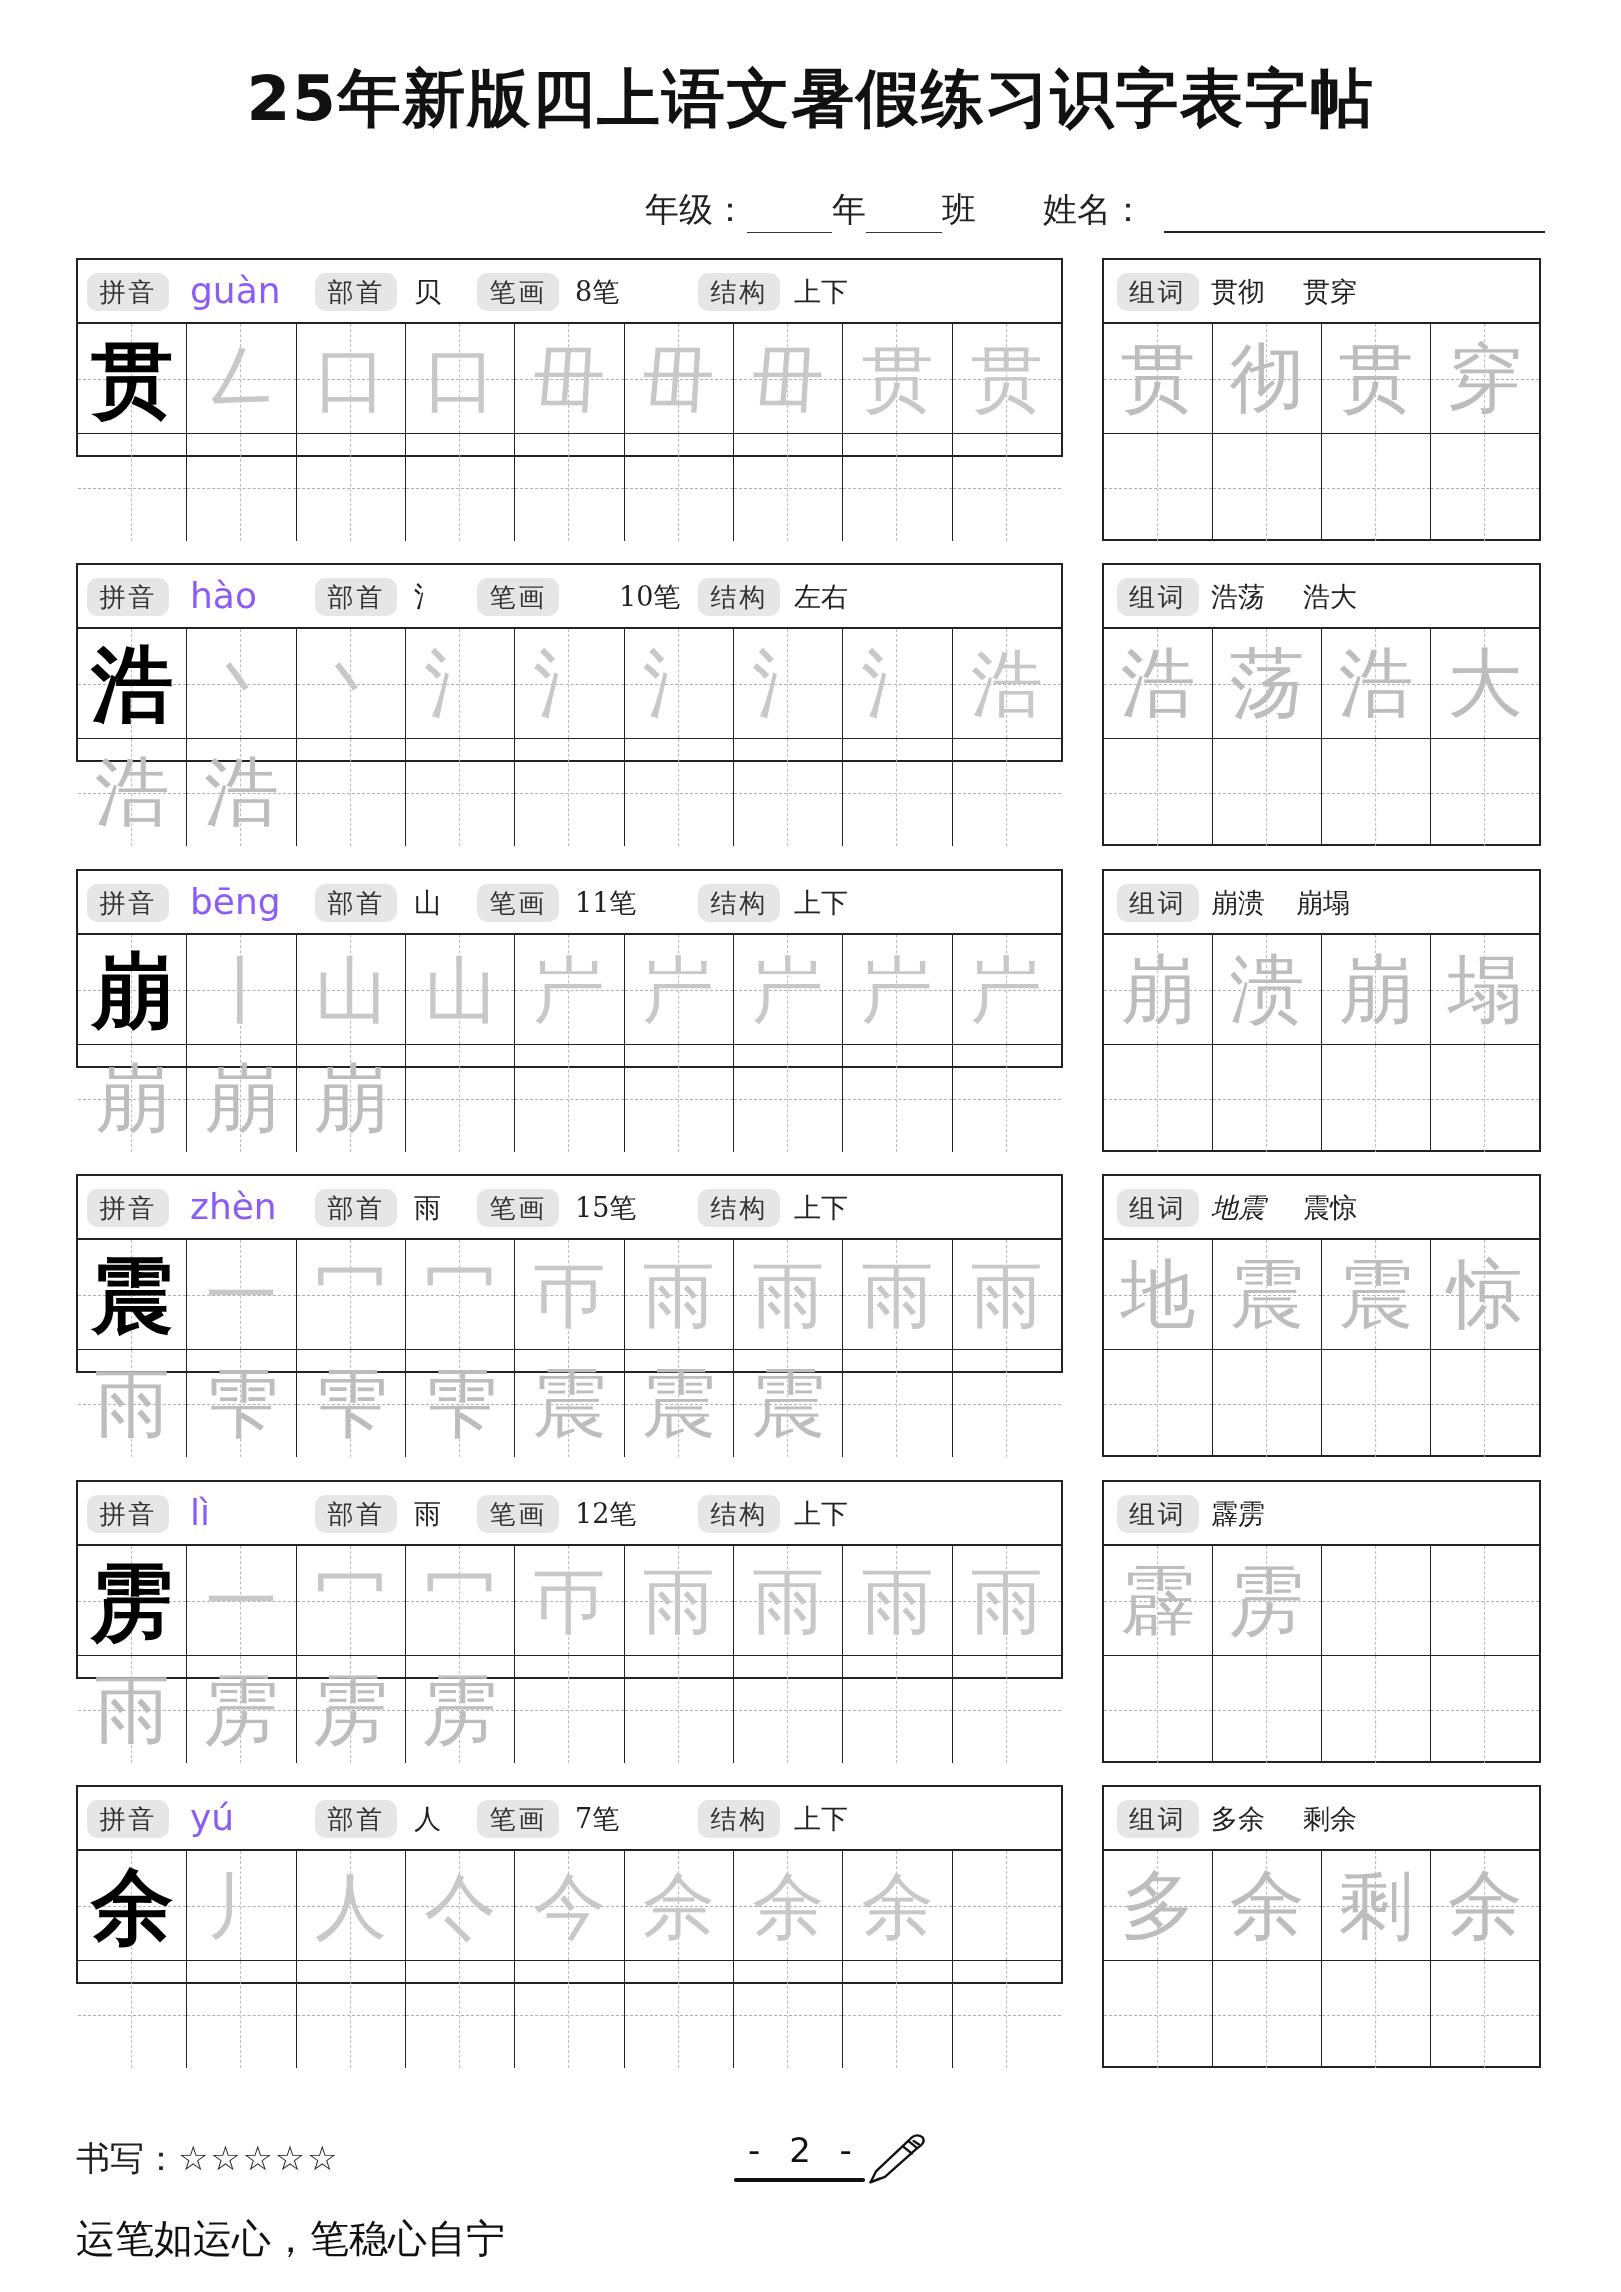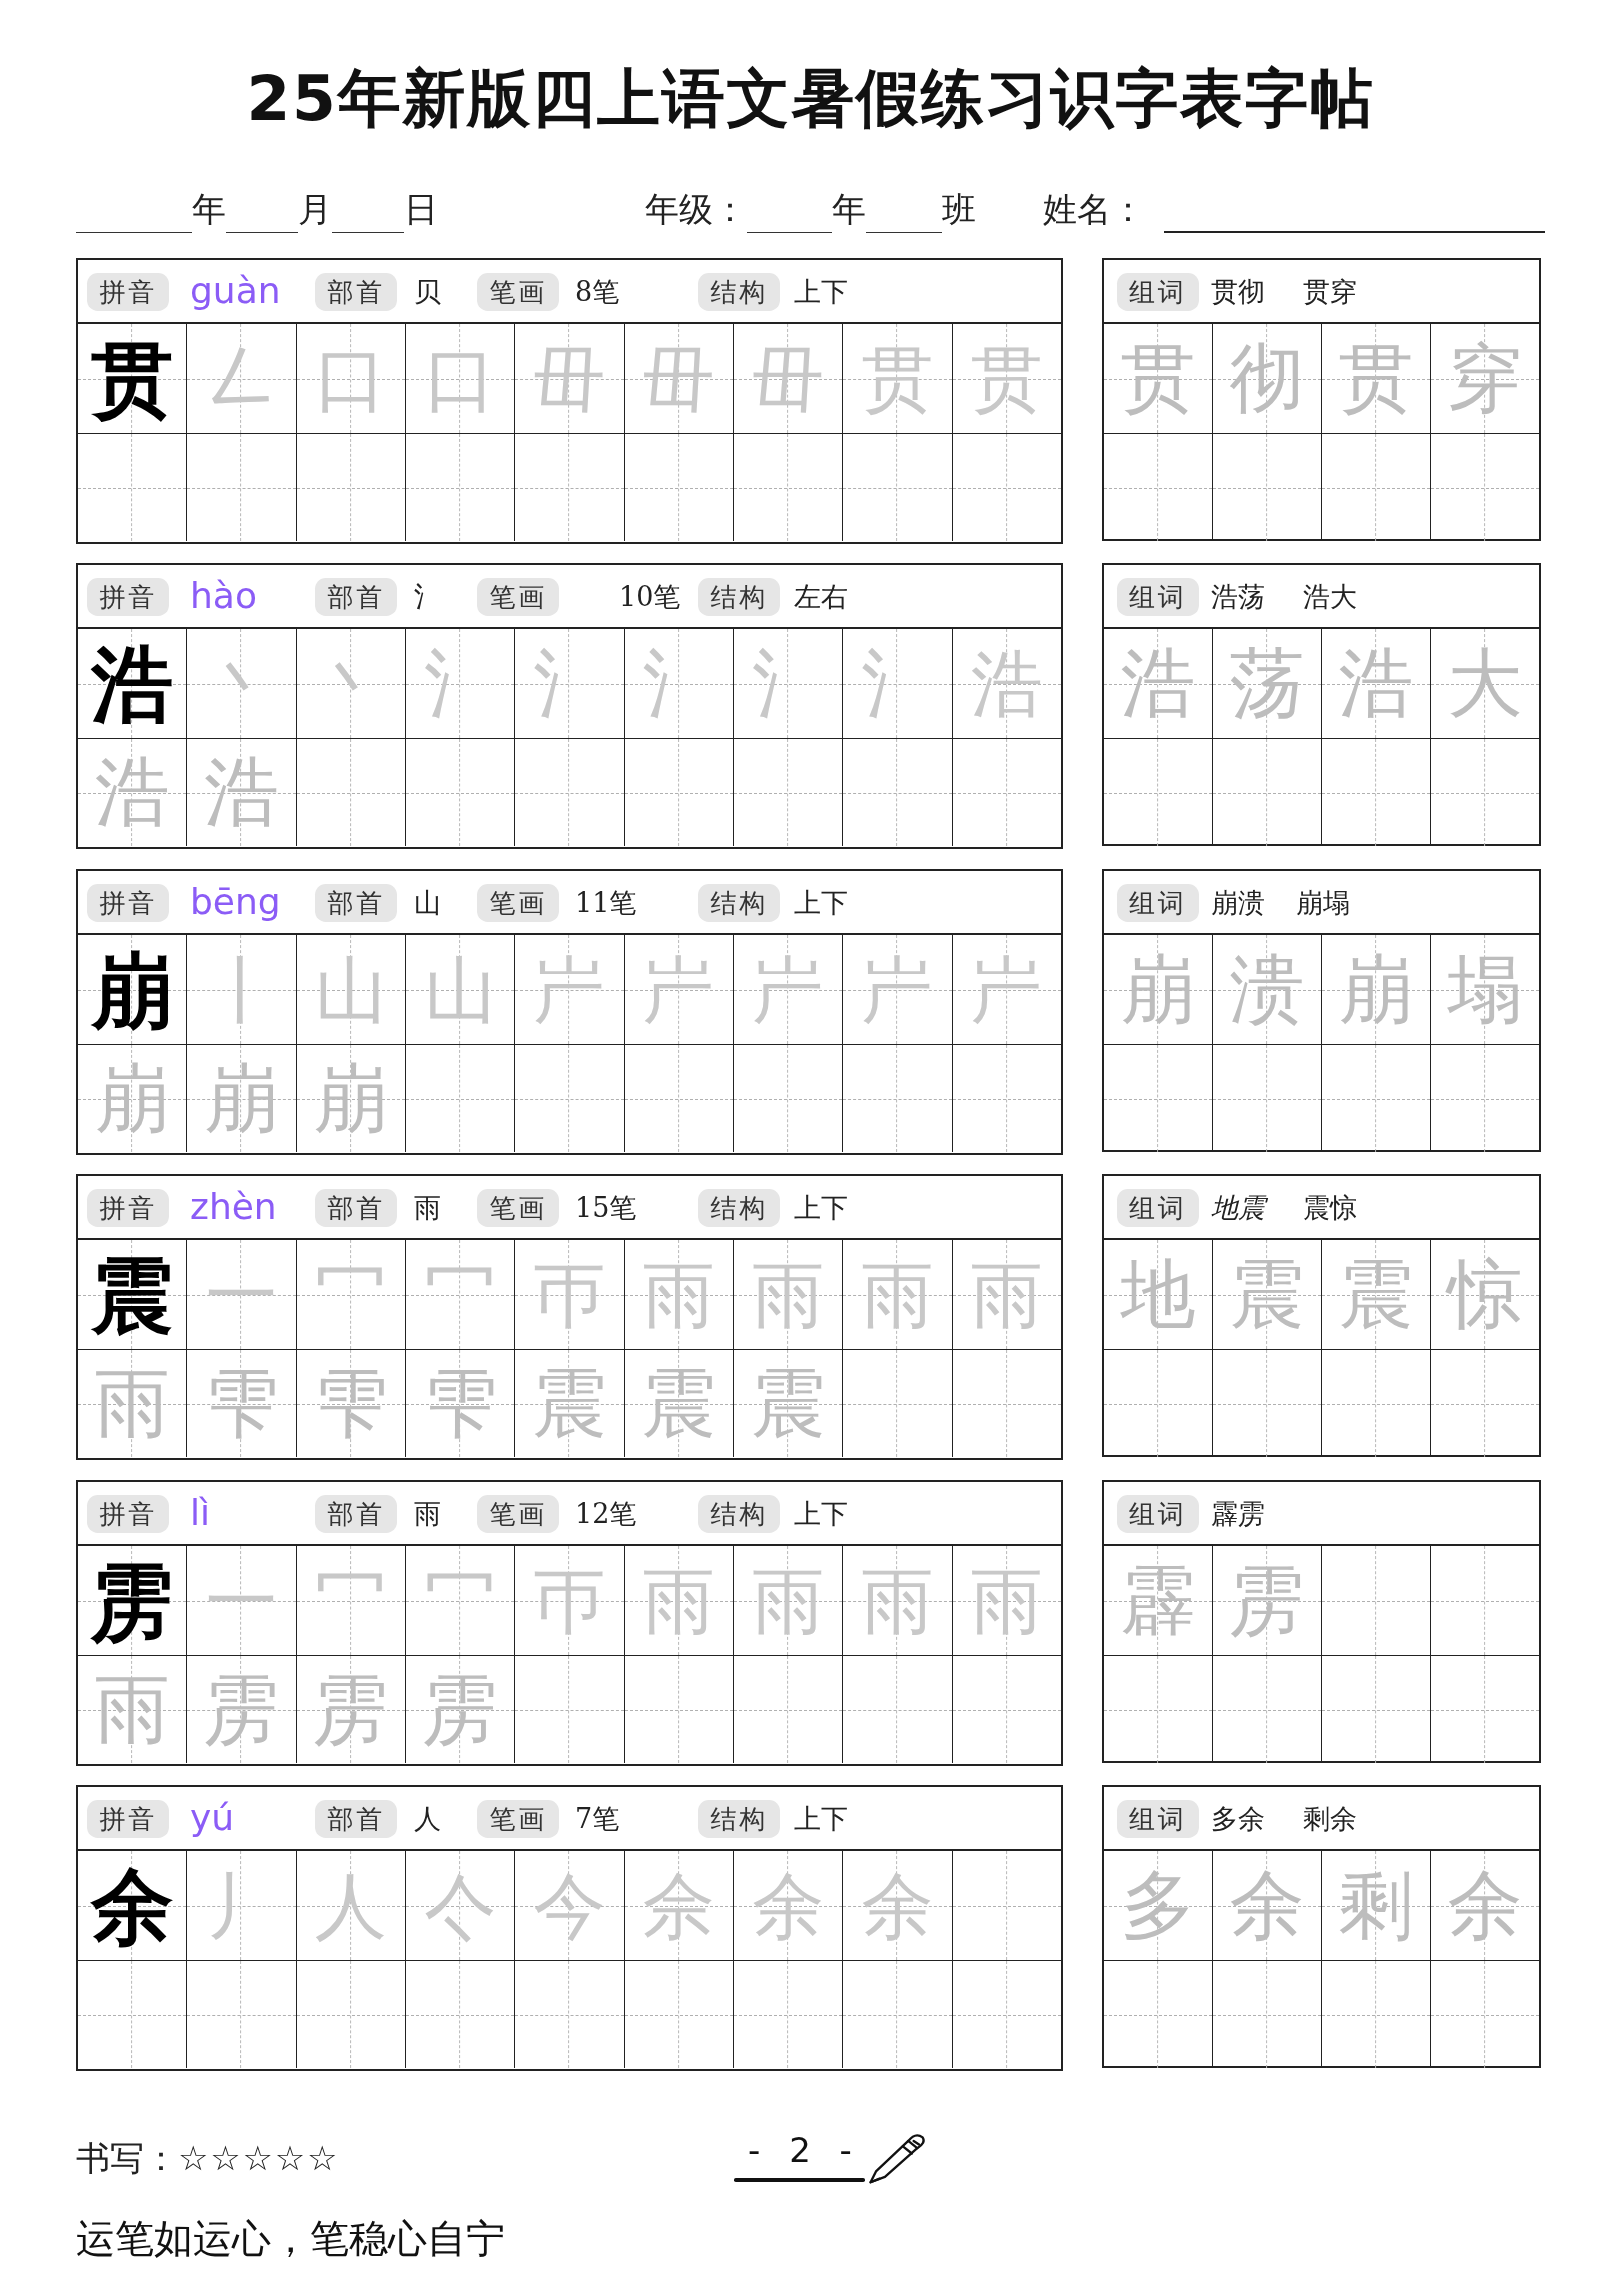--- a/index.html
+++ b/index.html
@@ -11,21 +11,21 @@
     font-size: 63px; font-weight: bold; letter-spacing: 1.8px; color: #111;
     font-family: "DejaVu Sans", sans-serif;
   }
 
   .meta { position: absolute; top: 179px; left: 76px; width: 1469px; height: 54px; font-size: 34px; color: #222; }
   .meta .blank { display: inline-block; border-bottom: 1.8px solid #333; height: 36px; vertical-align: bottom; }
   .meta .item { position: absolute; bottom: 0; white-space: nowrap; }
   .meta .name-line { position: absolute; right: 0; bottom: 0; width: 381px; border-bottom: 2.7px solid #222; height: 36px; }
 
   .box { position: absolute; border: 2.2px solid #222; background: #fff; }
-  .box.left { left: 76px; width: 987px; height: 286px; text-decoration: underline; }
+  .box.left { left: 76px; width: 987px; height: 199px; text-decoration: underline; }
   .box.right { left: 1102px; width: 439px; height: 283px; }
 
   .hdr { position: absolute; left: 0; top: 0; right: 0; height: 64px; border-bottom: 2.2px solid #222; }
   .tag {
     position: absolute; top: 12.5px; height: 38px; padding: 0 12.5px; border-radius: 10.7px;
     background: #e6e6e6; font-size: 26px; line-height: 38px; color: #333;
     font-family: "DejaVu Serif", serif; letter-spacing: 2.7px;
   }
   .val { position: absolute; top: 10.7px; height: 41px; line-height: 41px; font-size: 27px; color: #222; font-family: "DejaVu Serif", serif; white-space: nowrap; }
   .val.py { font-family: "DejaVu Sans", sans-serif; font-size: 36px; top: 7.2px; line-height: 47px; color: #8b5cf6; }
@@ -61,23 +61,20 @@
   .page-num { position: absolute; left: 733px; top: 2130px; width: 143px; text-align: center; font-size: 34px; color: #111; letter-spacing: 9px; }
   .page-line { position: absolute; left: 734px; top: 2178px; width: 131px; height: 3.6px; background: #111; border-radius: 1.8px; }
   .pen { position: absolute; left: 867px; top: 2130px; width: 61px; height: 56px; }
 </style>
 </head>
 <body>
 
 <div class="title">25年新版四上语文暑假练习识字表字帖</div>
 
 <div class="meta">
-  <span class="item" style="left:0;">
-    <span class="blank" style="width:116px;"></span><span>年</span><span class="blank" style="width:72px;"></span><span>月</span><span class="blank" style="width:72px;"></span><span>日</span>
-  </span>
   <span class="item" style="left:569px;">
     <span>年级：</span><span class="blank" style="width:85px;"></span><span>年</span><span class="blank" style="width:76px;"></span><span>班</span>
   </span>
   <span class="item" style="left:967px;">姓名：</span>
   <span class="name-line"></span>
 </div>
 
 <div id="sections">
   <div class="box left" style="top: 258px;">
     <div class="hdr">

